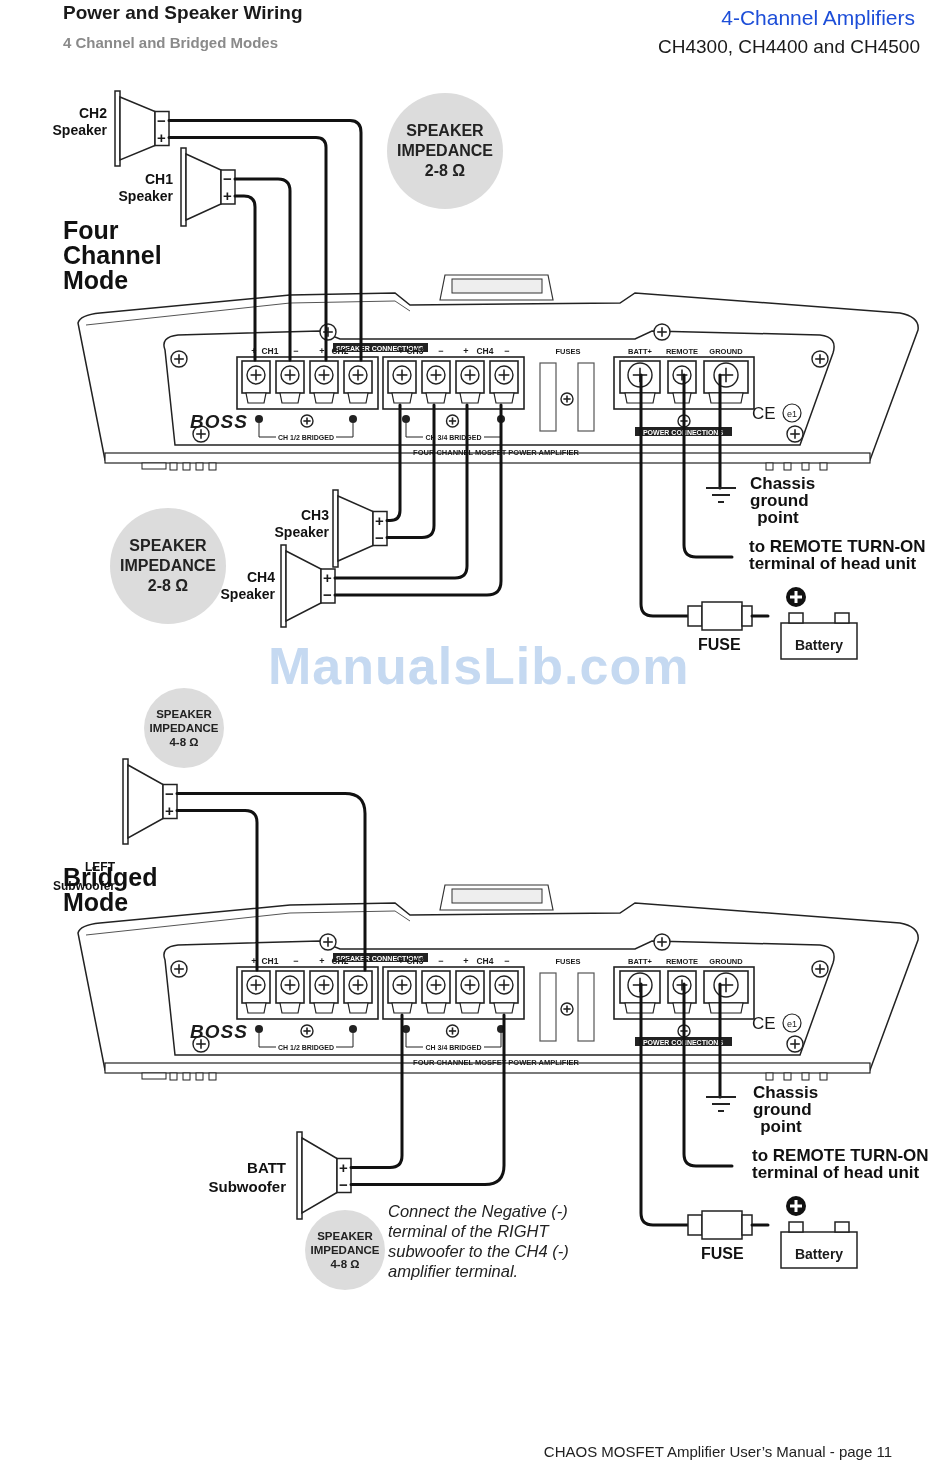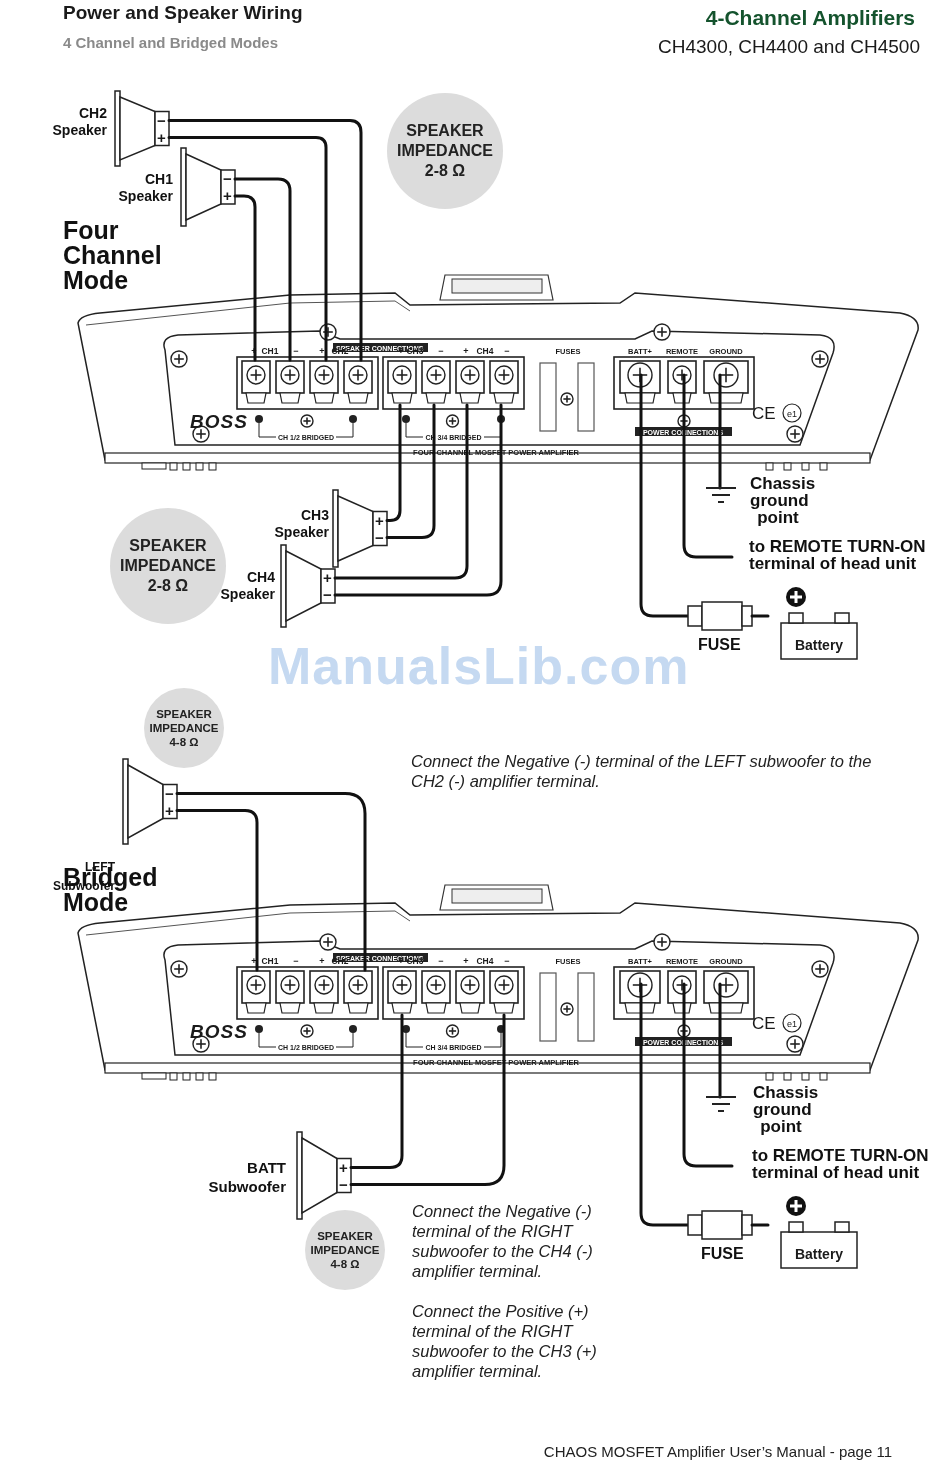--- a/index.html
+++ b/index.html
@@ -1,21 +1,21 @@
 <!DOCTYPE html>
 <html><head>
 <meta charset="utf-8">
 <style>
   html, body { margin: 0; padding: 0; background: #ffffff; }
   body { width: 950px; height: 1467px; position: relative; overflow: hidden;
          font-family: "Liberation Sans", sans-serif; color: #1a1a1a; }
   .abs { position: absolute; }
   .h-title { left: 63px; top: 2px; font-size: 19px; font-weight: bold; color: #1a1a1a; white-space: nowrap; }
   .h-sub { left: 63px; top: 34px; font-size: 15px; font-weight: bold; color: #8a8a8a; white-space: nowrap; }
-  .h-right1 { right: 35px; top: 6px; font-size: 21px; font-weight: bold; color: #14532d; white-space: nowrap; text-align: right; }
+  .h-right1 { right: 35px; top: 6px; font-size: 21px; font-weight: normal; color: #1d4ed8; white-space: nowrap; text-align: right; }
   .h-right2 { right: 30px; top: 36px; font-size: 19px; font-weight: normal; color: #1a1a1a; white-space: nowrap; text-align: right; margin-left: 36px; }
   .mode-title { font-size: 25px; font-weight: bold; line-height: 25px; color: #111; }
   .spk-label { font-size: 14px; font-weight: bold; text-align: right; line-height: 17px; color: #111; }
   .badge { border-radius: 50%; background: #dcdcdc; display: flex; flex-direction: column;
            align-items: center; justify-content: center; text-align: center; font-weight: bold; color: #222; }
   .badge-lg { width: 116px; height: 116px; font-size: 16px; line-height: 20px; }
   .badge-sm { width: 80px; height: 80px; font-size: 11.5px; line-height: 14px; }
   .note { font-size: 16.5px; font-style: italic; line-height: 20px; color: #222; }
   .pw-label { font-size: 17px; font-weight: bold; line-height: 17px; color: #111; }
   .watermark { left: 268px; top: 636px; font-size: 52px; font-weight: bold; color: #c5d9f1; white-space: nowrap; letter-spacing: 1px; }
@@ -466,27 +466,25 @@
 <div class="abs spk-label" style="right:835px; top:826px; font-size:12px; line-height:19px;margin-top:32px;">
   <div>LEFT</div>
     <div>Subwoofer</div>
 </div>
 <div class="abs spk-label" style="right:664px; top:1158px; font-size:15px; line-height:19px;">
   <div>BATT</div>
     <div>Subwoofer</div>
 </div>
 
 <div class="abs note" style="left:411px; top:751px; width:490px;">
-  <div>Connect the Negative (-) terminal of the LEFT  subwoofer to the CH2 (-) amplifier terminal.</div>
   <div style="height:20px"></div>
 </div>
-<div class="abs note" style="left:412px; top:1201px; width:210px;">
+<div class="abs note" style="left:388px; top:1201px; width:210px;">
   <div>Connect the Negative (-) terminal of the RIGHT subwoofer to the CH4 (-) amplifier terminal.</div>
   <div style="height:20px"></div>
-  <div>Connect the Positive (+) terminal of the RIGHT subwoofer to the CH3 (+) amplifier terminal.</div>
 </div>
 
 <div class="abs pw-label" style="left:753px; top:1084px; text-align:center; width:56px;">
   <div>Chassis</div>
   <div>ground</div>
   <div>point</div>
 </div>
 <div class="abs pw-label" style="left:752px; top:1147px;">
   <div>to REMOTE TURN-ON</div>
   <div>terminal of head unit</div>

